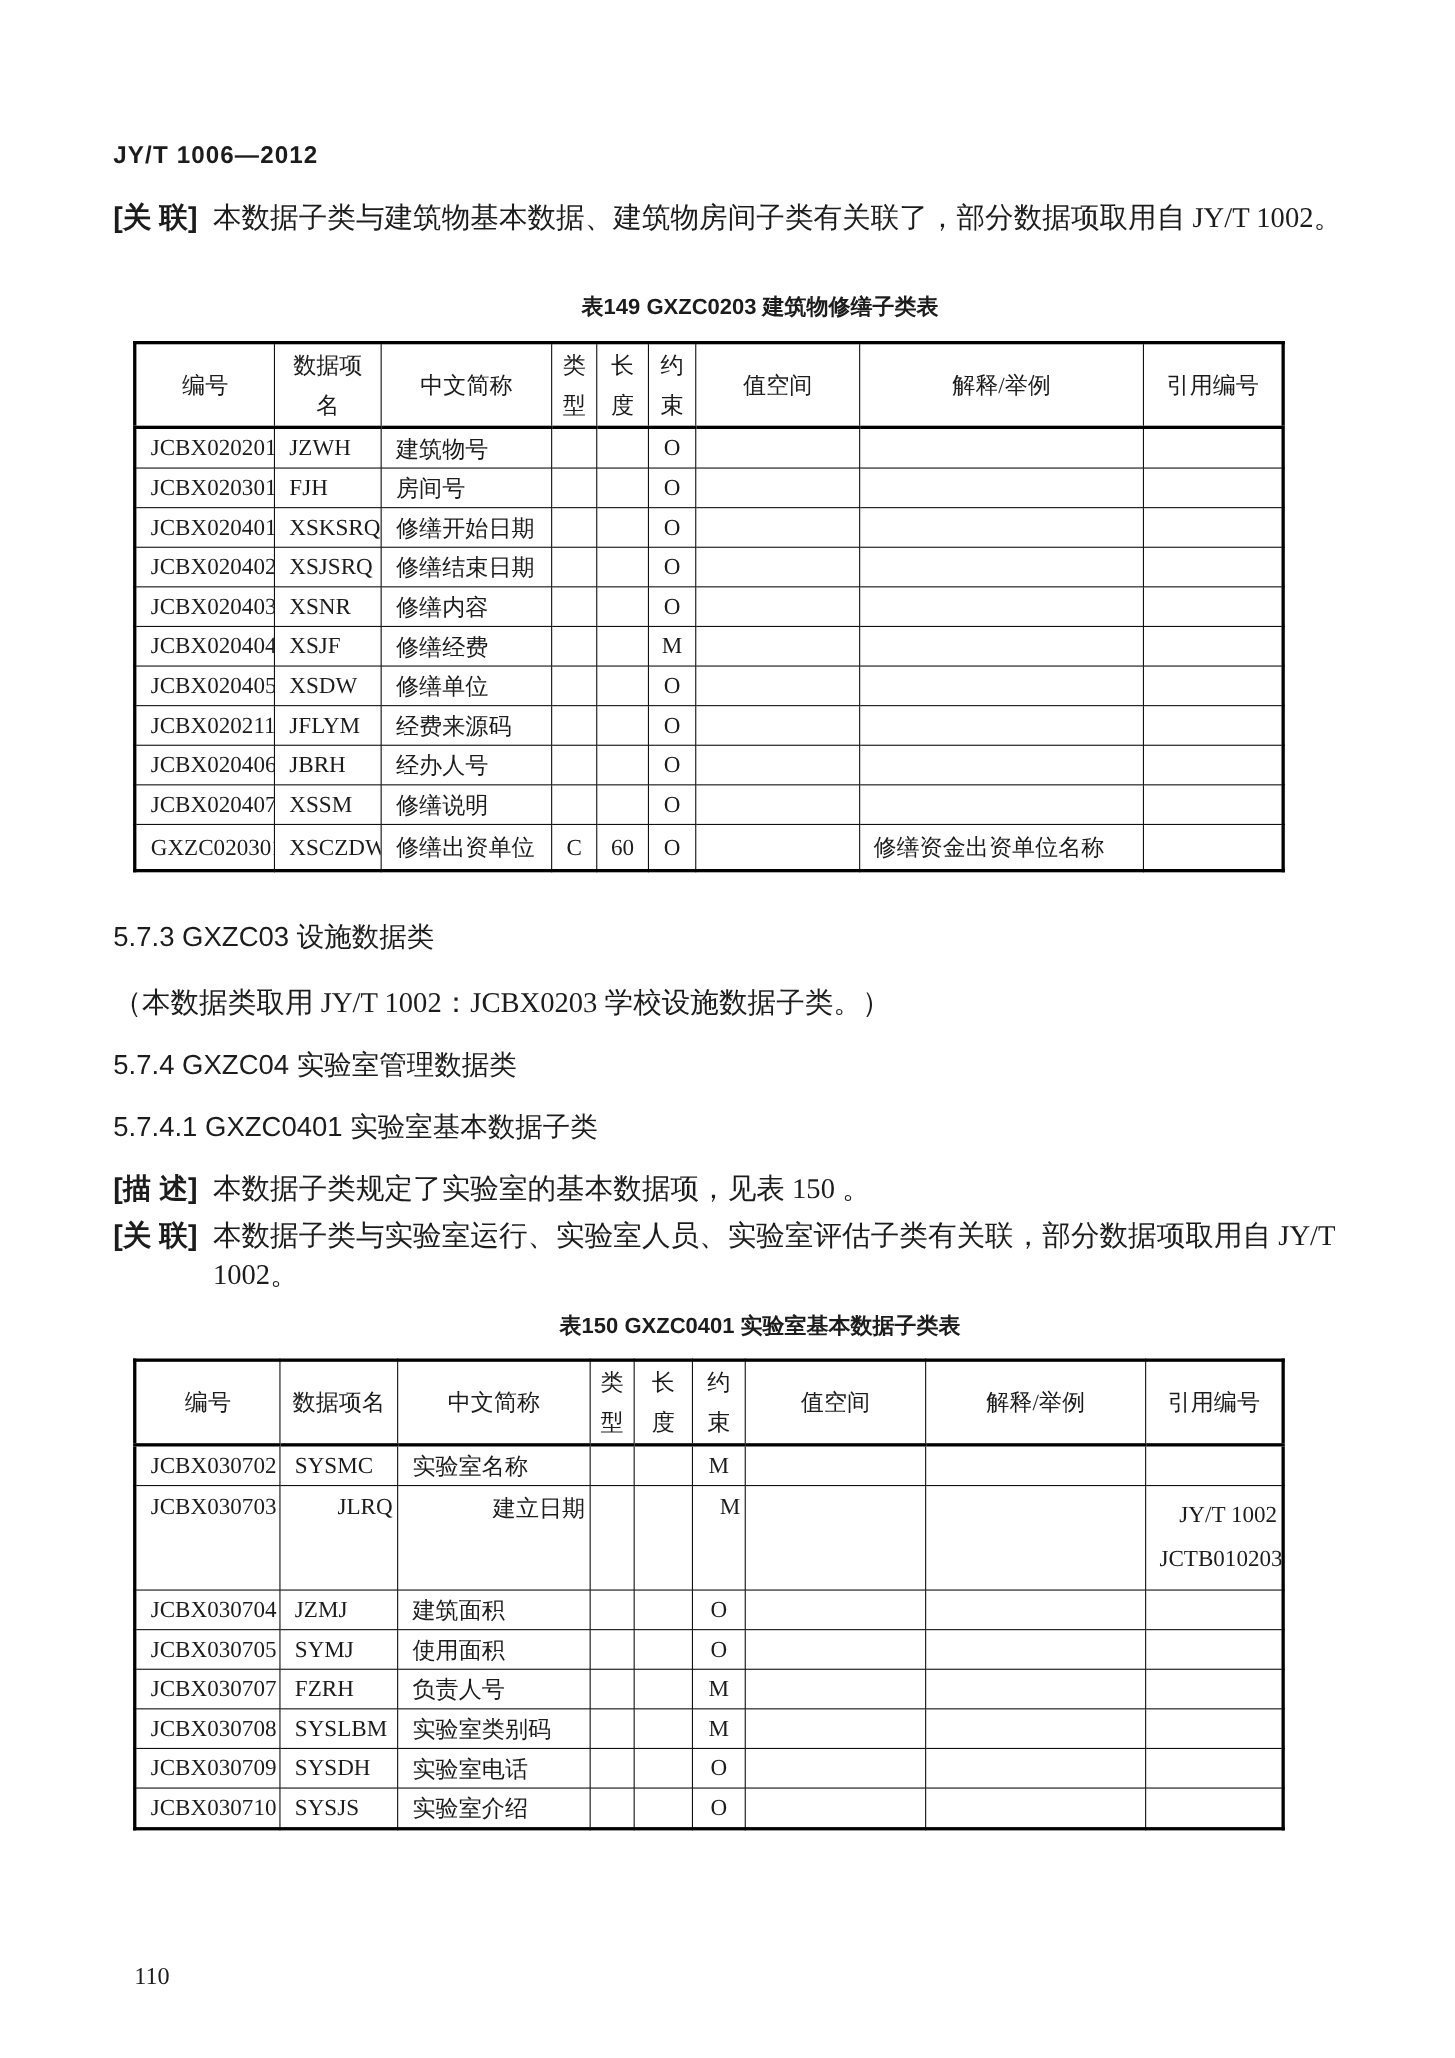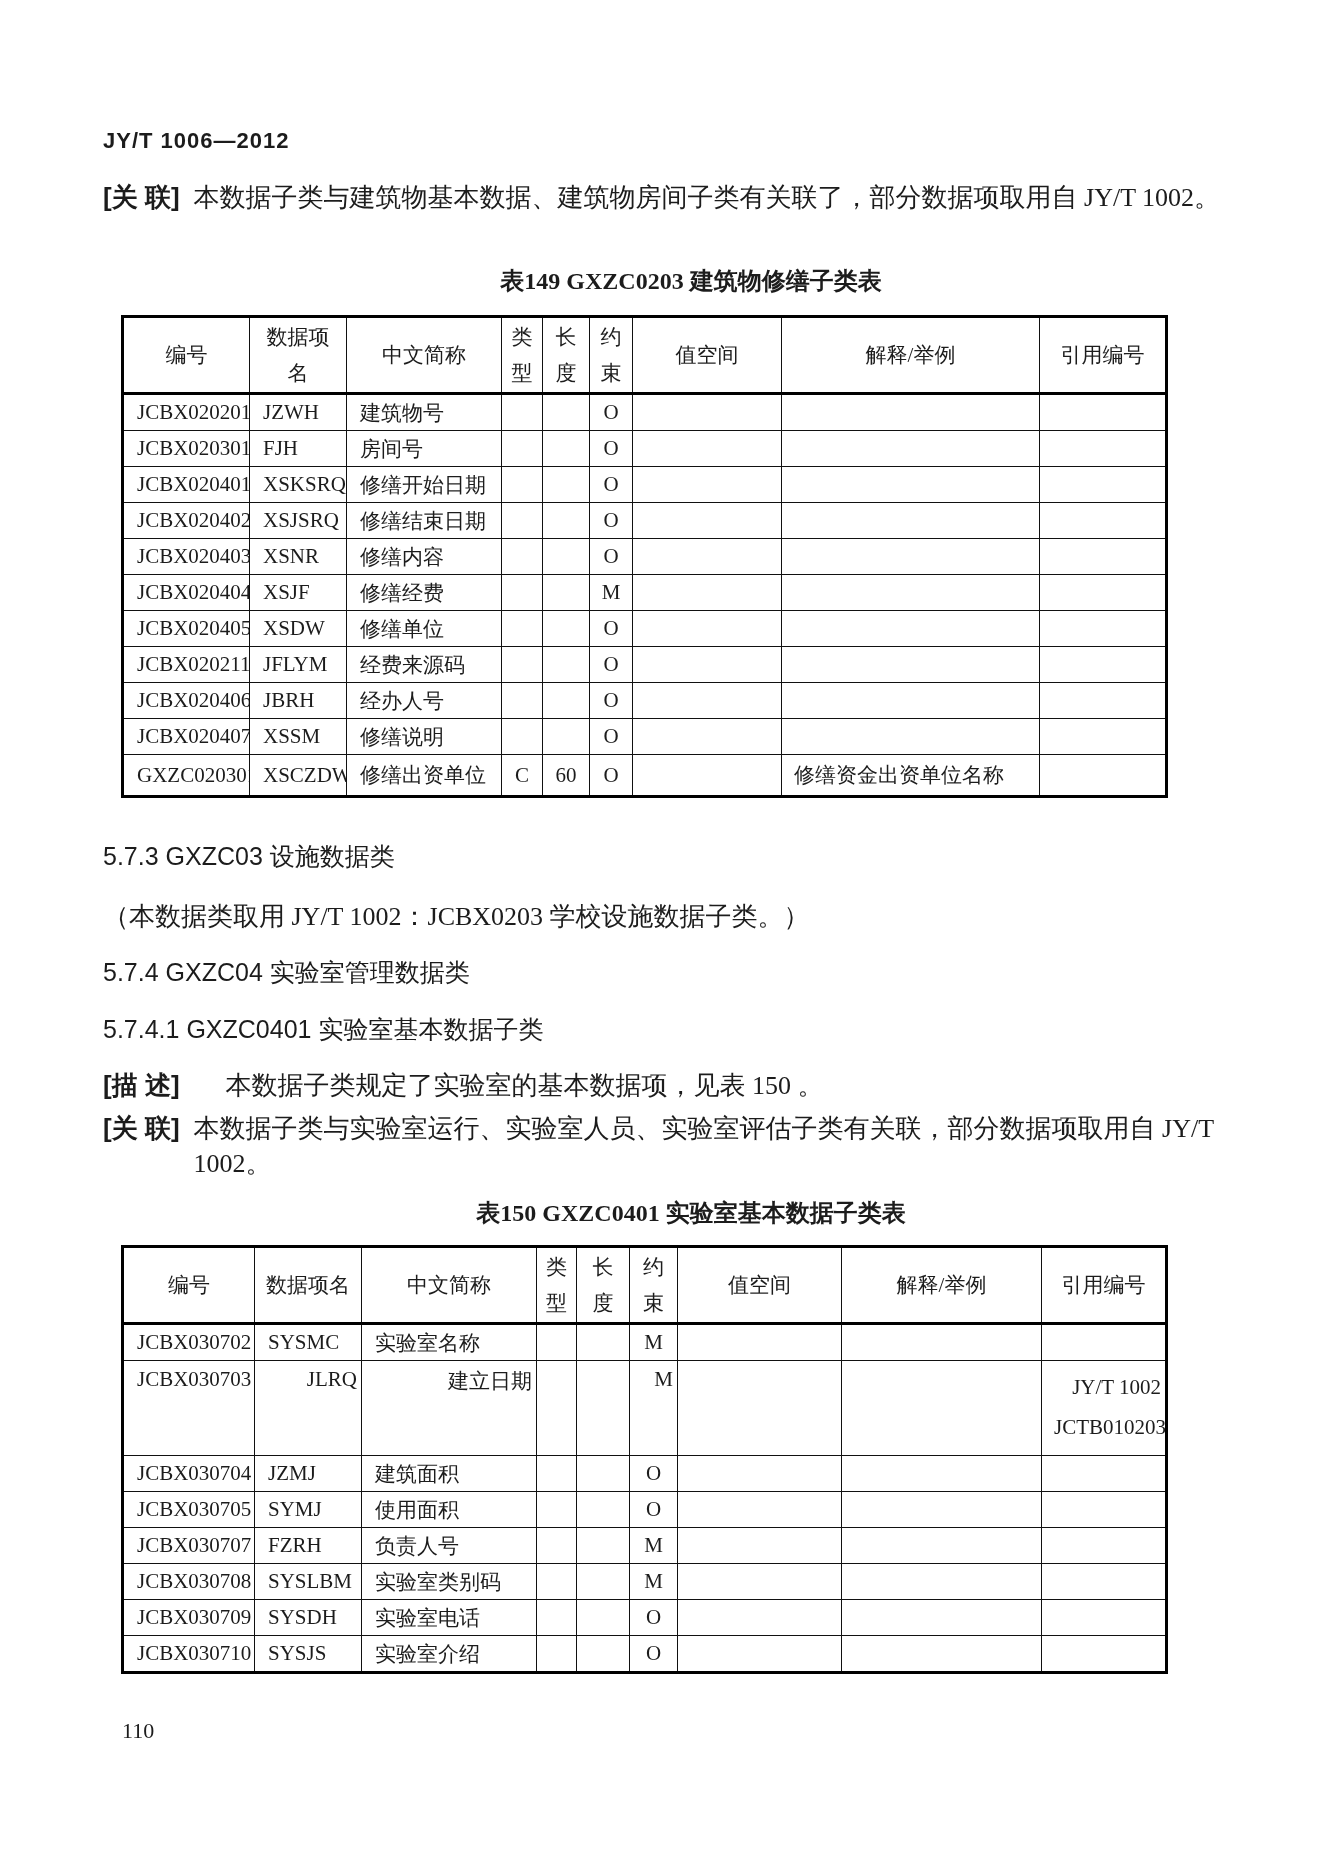--- a/index.html
+++ b/index.html
@@ -17,34 +17,34 @@
     font-family:"Liberation Sans","DejaVu Sans",sans-serif;
     font-size:22px; font-weight:600; letter-spacing:1px;
   }
   .para { font-size:26px; line-height:1.35; margin-top:26px; display:flex; align-items:flex-start; }
   .bracket-label {
     font-family:"Liberation Sans","DejaVu Sans",sans-serif;
     font-weight:700; white-space:nowrap; margin-right:14px; flex:0 0 auto;
   }
   .para-text { flex:1 1 auto; }
   .table-title {
-    font-family:Liberation Serif, serif;
-    font-weight:700; font-size:24px; text-align:center;
+    font-family:Liberation Sans, sans-serif;
+    font-weight:700; font-size:20px; text-align:center;
   }
   .title-149 { margin-top:50px; }
   .title-150 { margin-top:16px; }
   .section-heading {
     font-family:"Liberation Sans","DejaVu Sans",sans-serif;
     font-weight:400; font-size:25px;
   }
   .s573 { margin-top:42px; }
   .s574 { margin-top:22px; }
   .s5741 { margin-top:24px; }
   .note-para { font-size:26px; margin-top:26px; }
-  .desc-para { margin-top:22px;gap:32px; }
+  .desc-para { margin-top:22px; }
   .assoc2-para { margin-top:8px; }
   table.data-table {
     border-collapse:collapse; table-layout:fixed;
     width:1044px; margin-left:18px;
     font-size:21px;
     border:3px solid #000;
   }
   .t149 { margin-top:18px; }
   .t150 { margin-top:16px; }
   .data-table th {
@@ -54,21 +54,21 @@
     padding:0;
   }
   .data-table td {
     border:1px solid #111; height:35px; vertical-align:middle;
     padding:0 4px; overflow:hidden;
   }
   .data-table td.c0, .data-table td.c1, .data-table td.c2 { text-align:left; padding-left:13px; }
   .data-table td.c3, .data-table td.c4, .data-table td.c5, .data-table td.c6 { text-align:center; }
   .data-table td.c7, .data-table td.c8 { text-align:left; padding-left:12px; white-space:pre-line; line-height:40px; }
   .data-table tr.row-tall td { height:88px; vertical-align:top; padding-top:6px;text-align:right; }
-  .page-number { position:absolute; left:122px; top:1718px; font-size:22px; }
+  .page-number { position:absolute; left:122px; top:1784px; font-size:22px; }
 </style>
 </head>
 <body>
 
 <div class="page">
 
   <div class="doc-header">JY/T 1006—2012</div>
 
   <div class="para">
     <span class="bracket-label">[关 联]</span>

